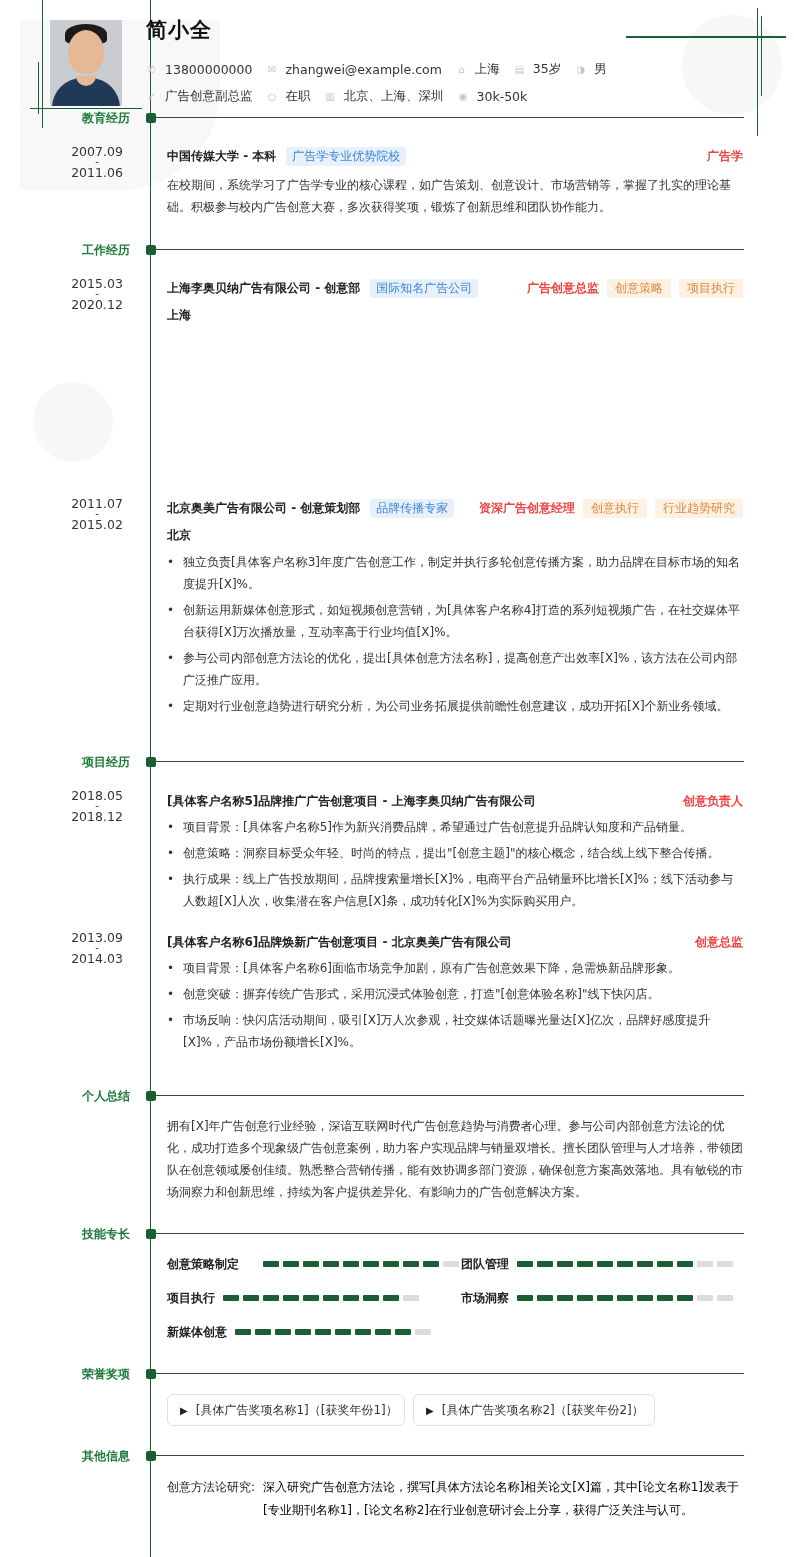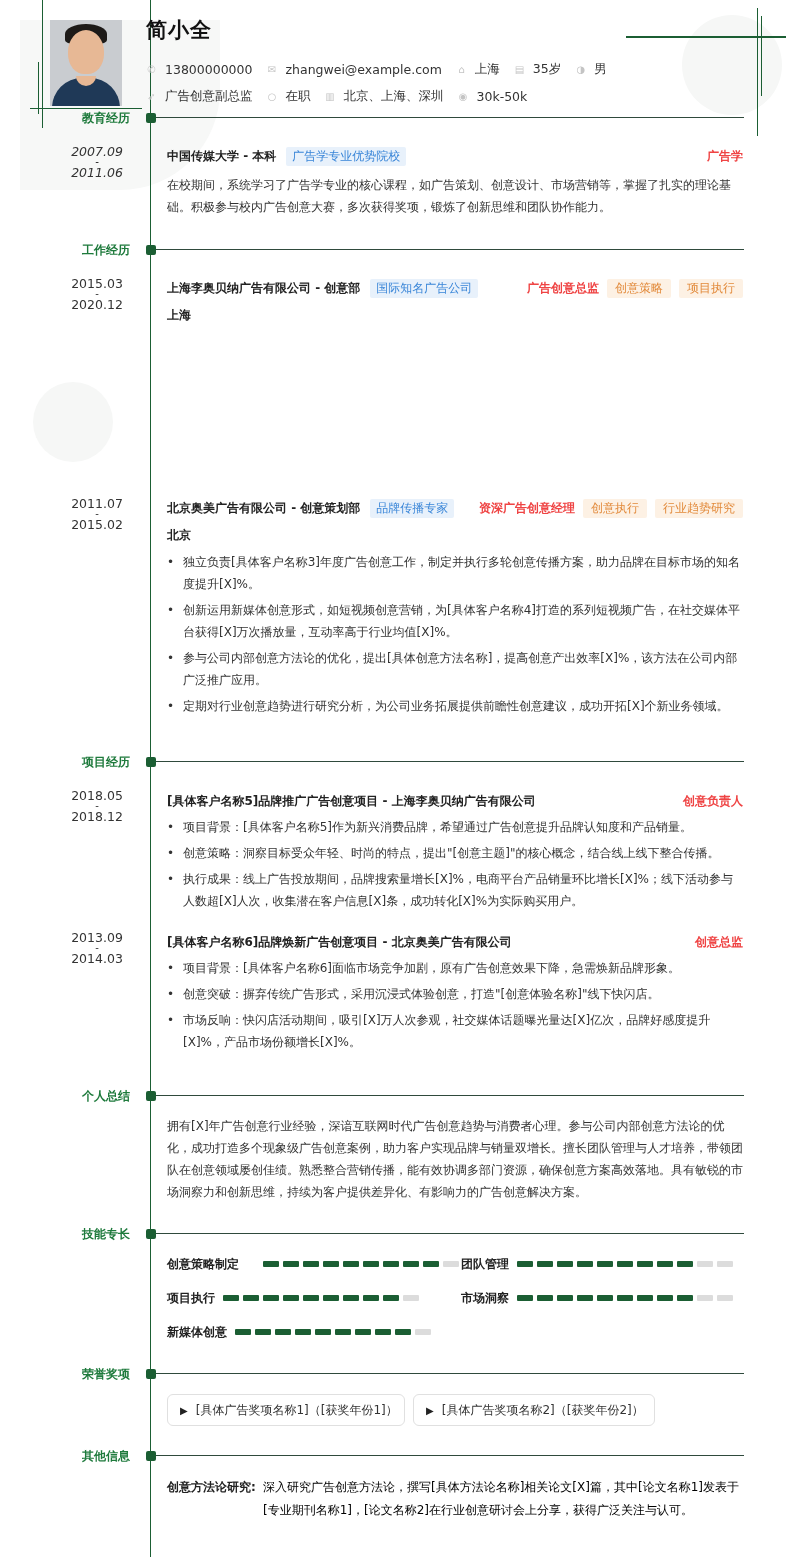--- a/index.html
+++ b/index.html
@@ -48,21 +48,21 @@
 
   .skill-row { position: absolute; display: flex; align-items: center; height: 16px; }
   .skill-label { font-size: 12px; font-weight: bold; color: #222; margin-right: 8px; white-space: nowrap; }
   .bar { display: flex; gap: 4px; }
   .seg { width: 16px; height: 6px; background: #1b5e33; border-radius: 1px; }
   .seg.off { background: #dcdcdc; }
 
   .award { position: absolute; height: 32px; border: 1px solid #e0e0e0; border-radius: 6px; display: flex; align-items: center; padding-left: 12px; font-size: 12px; color: #333; white-space: nowrap; }
   .award .tri { font-size: 10px; margin-right: 8px; color: #222; }
 
-  .other-label { position: absolute; left: 167px; top: 1479px; font-weight: bold; font-size: 12px; color: #222; white-space: nowrap; }
+  .other-label { position: absolute; left: 167px; top: 1479px; font-weight: normal; font-size: 12px; color: #222; white-space: nowrap; }
   .other-text { position: absolute; left: 263px; top: 1476px; width: 480px; font-size: 12px; line-height: 23px; color: #000000; }
 </style>
 </head>
 <body>
 
 <div class="deco-circle" style="left:20px;top:20px;width:200px;height:170px;border-radius:0 0 100px 0;background:#f7f8f7;"></div>
 <div class="deco-circle" style="left:682px;top:15px;width:100px;height:100px;"></div>
 <div class="deco-circle" style="left:33px;top:382px;width:80px;height:80px;"></div>
 
 <div class="deco-line" style="left:42px;top:0;width:1px;height:128px;"></div>
@@ -121,21 +121,21 @@
       <span class="info-icon">◉</span>
       <span>30k-50k</span>
     </div>
 </div>
 
 <div class="section-head" style="top:112px;">
   <span class="section-title">教育经历</span>
   <span class="section-dot"></span>
   <span class="section-rule"></span>
 </div>
-<div class="date" style="top:145px;font-style:italic;">
+<div class="date" style="top:145px;">
   <span>2007.09</span><span class="dash">-</span><span>2011.06</span>
 </div>
 <div class="content" style="top:147px;">
   <div class="row-head">
     <span class="org">中国传媒大学 - 本科</span>
     <span class="tag-blue">广告学专业优势院校</span>
     <span class="spacer"></span>
     <span class="role">广告学</span>
   </div>
   <div class="para" style="margin-top:9px;">在校期间，系统学习了广告学专业的核心课程，如广告策划、创意设计、市场营销等，掌握了扎实的理论基础。积极参与校内广告创意大赛，多次获得奖项，锻炼了创新思维和团队协作能力。</div>

